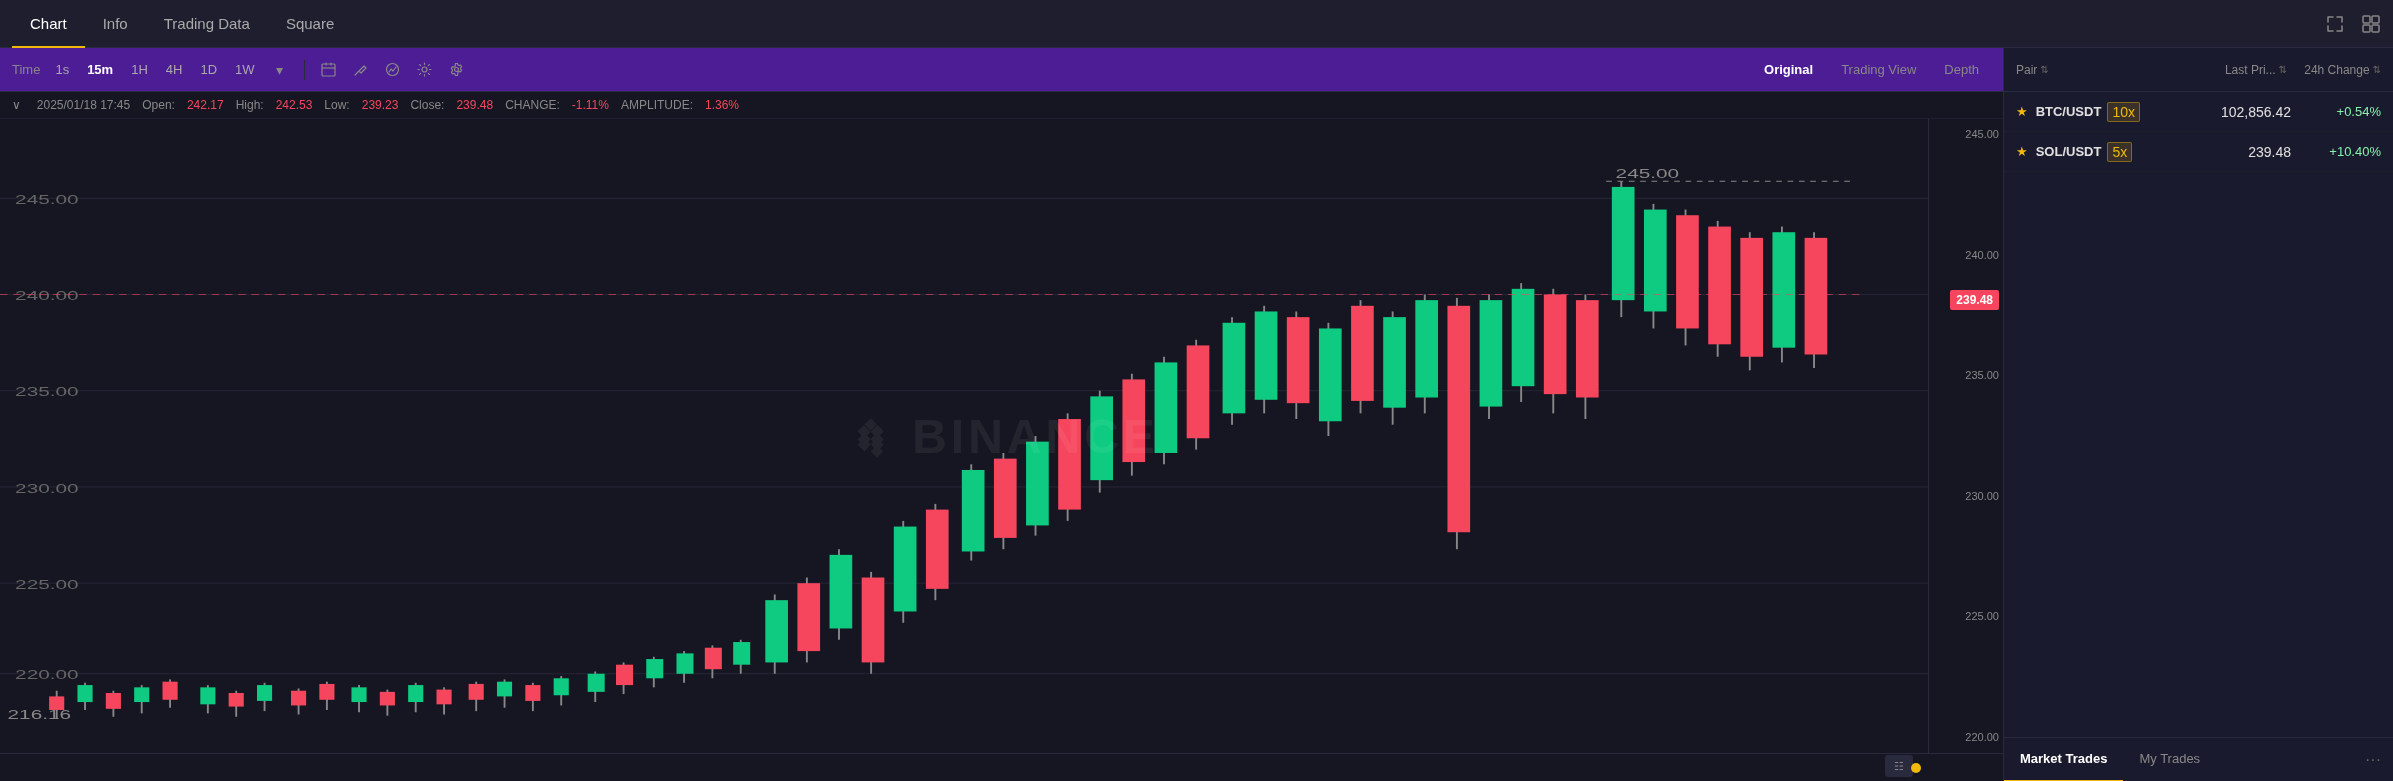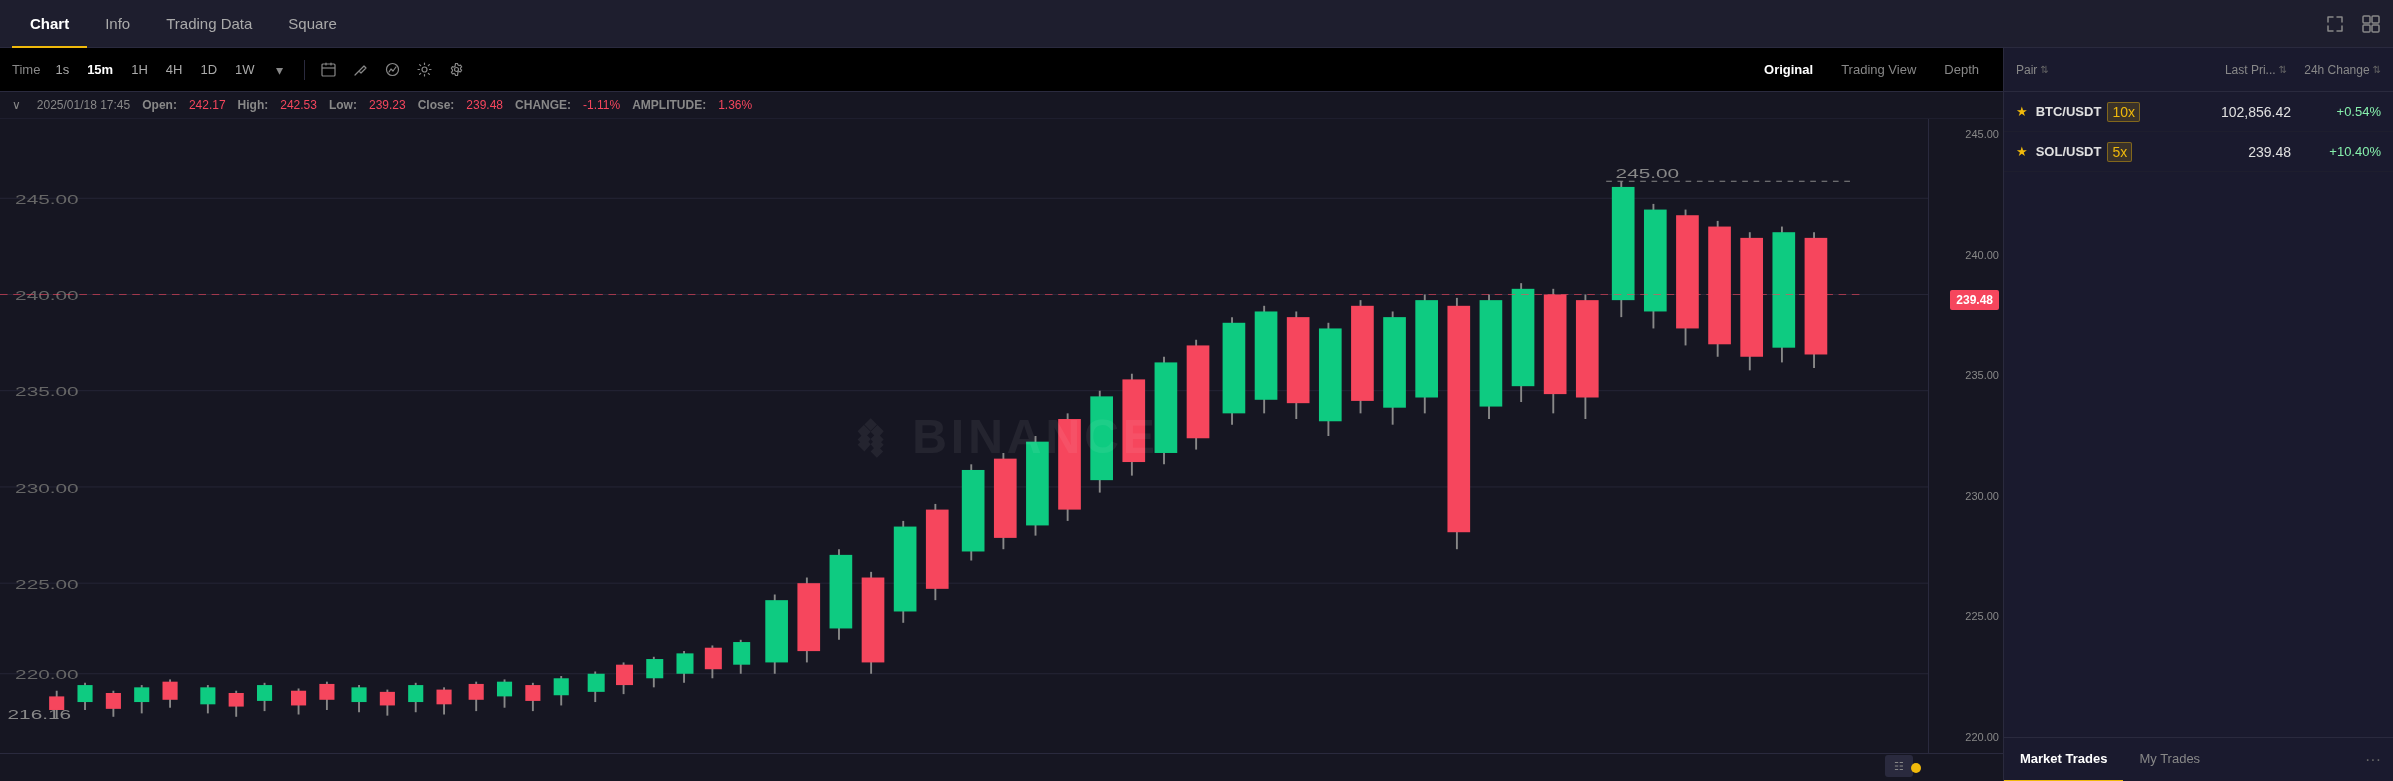--- a/index.html
+++ b/index.html
@@ -29,21 +29,21 @@
       height: 48px;
       display: flex;
       align-items: center;
       font-size: 15px;
       color: #aaa;
       cursor: pointer;
       position: relative;
     }
     .nav-tab.active {
       color: #fff;
-      font-weight: 700;
+      font-weight: 400;
     }
     .nav-tab.active::after {
       content: '';
       position: absolute;
       bottom: 0;
       left: 0;
       right: 0;
       height: 2px;
       background: #f0b90b;
     }
@@ -78,21 +78,21 @@
       background: #161622;
       min-width: 0;
     }
 
     
     .chart-toolbar {
       display: flex;
       align-items: center;
       padding: 0 12px;
       height: 44px;
-      background: #000000;
+      background: #4c1d95;
       border-bottom: 1px solid #2a2a3e;
       gap: 4px;
       flex-shrink: 0;
     }
     .toolbar-label {
       font-size: 13px;
       color: #888;
       margin-right: 4px;
     }
     .time-btn {
@@ -148,21 +148,21 @@
       align-items: center;
       padding: 6px 12px;
       font-size: 12px;
       color: #888;
       background: #161622;
       border-bottom: 1px solid #1e1e2e;
       gap: 12px;
       flex-shrink: 0;
     }
     .ohlc-bar .chevron { color: #888; margin-right: 4px; }
-    .ohlc-label { color: #888; font-weight: bold; }
+    .ohlc-label { color: #888; }
     .ohlc-val { color: #f6465d; }
 
     
     .chart-canvas {
       flex: 1;
       position: relative;
       overflow: hidden;
     }
 
     

